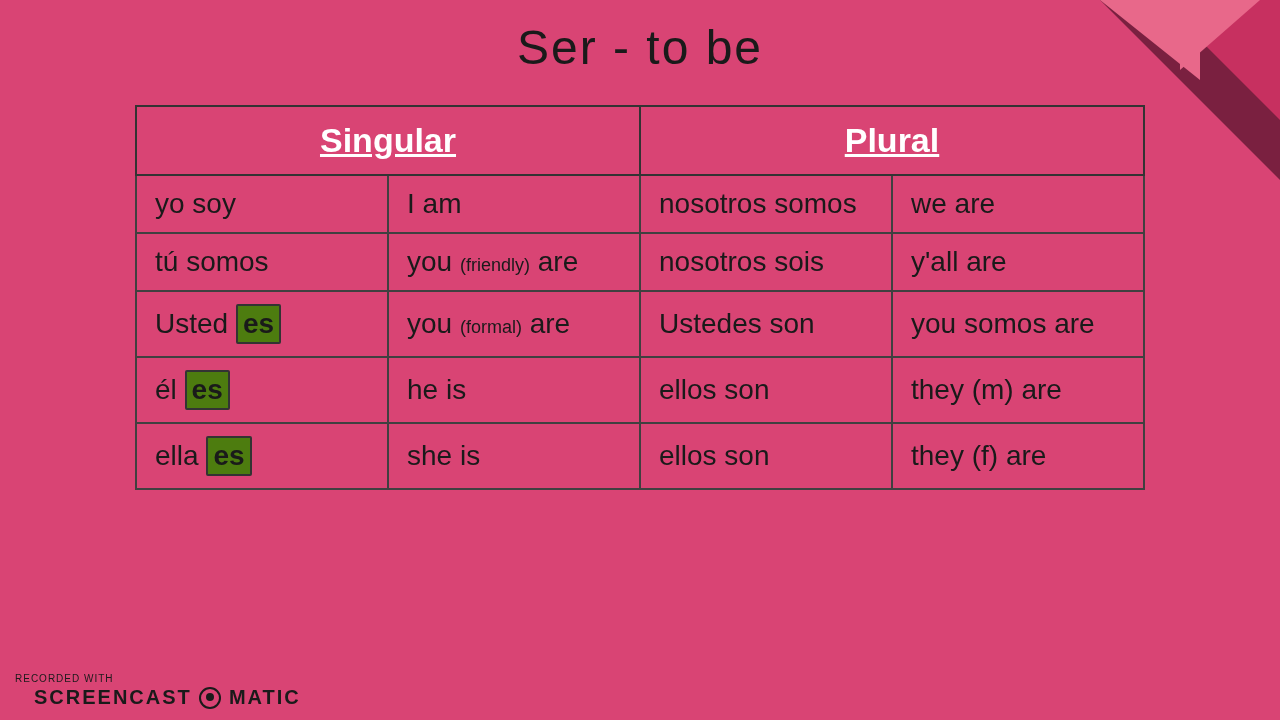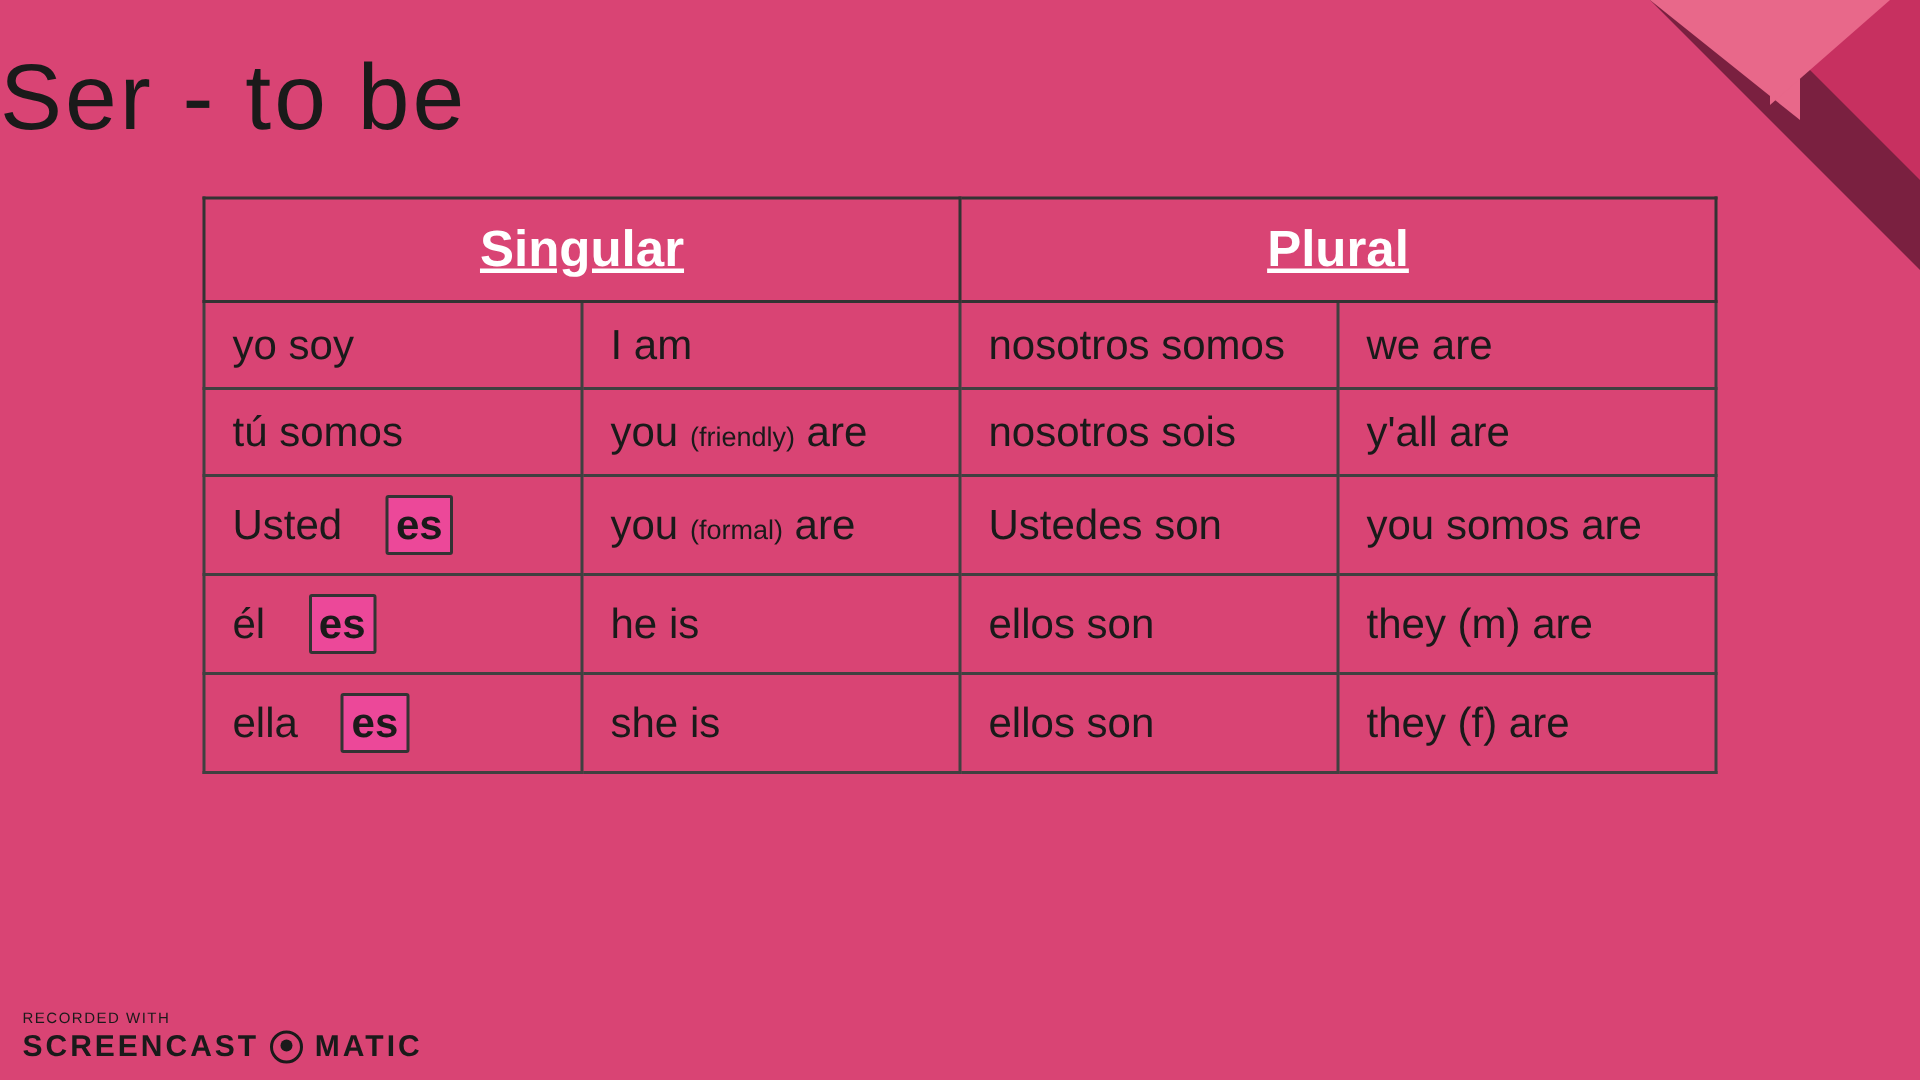--- a/index.html
+++ b/index.html
@@ -17,24 +17,25 @@
     .deco-top-right {
       position: absolute;
       top: 0;
       right: 0;
       width: 300px;
       height: 180px;
     }
 
     
     .title {
-      font-size: 62px;
+      text-align: center;
+      font-size: 48px;
       font-weight: normal;
       color: #1a1a1a;
-      padding-top: 30px;
+      padding-top: 20px;
       padding-bottom: 30px;
       letter-spacing: 2px;
     }
 
     
     .table-container {
       margin: 0 auto;
       width: 1010px;
     }
 
@@ -66,27 +67,26 @@
 
     td.spanish {
       width: 245px;
     }
 
     td.english {
       width: 245px;
     }
 
     .highlight {
-      background-color: #ec4899;
+      background-color: #4d7c0f;
       padding: 2px 5px;
       border: 2px solid #333;
       display: inline-block;
       border-radius: 2px;
       font-weight: bold;
-      margin-left: 21px;
     }
 
     .small-text {
       font-size: 18px;
     }
 
     
     .watermark {
       position: absolute;
       bottom: 10px;
@@ -104,20 +104,21 @@
       display: block;
       text-transform: uppercase;
     }
 
     .watermark-text-large {
       font-size: 20px;
       color: #1a1a1a;
       font-weight: bold;
       letter-spacing: 2px;
       text-transform: uppercase;
+      margin-left: 19px;
     }
 
     .watermark-block {
       line-height: 1.2;
     }
   </style>
 </head>
 <body>
 
 <svg class="deco-top-right" viewBox="0 0 300 180" xmlns="http://www.w3.org/2000/svg">

